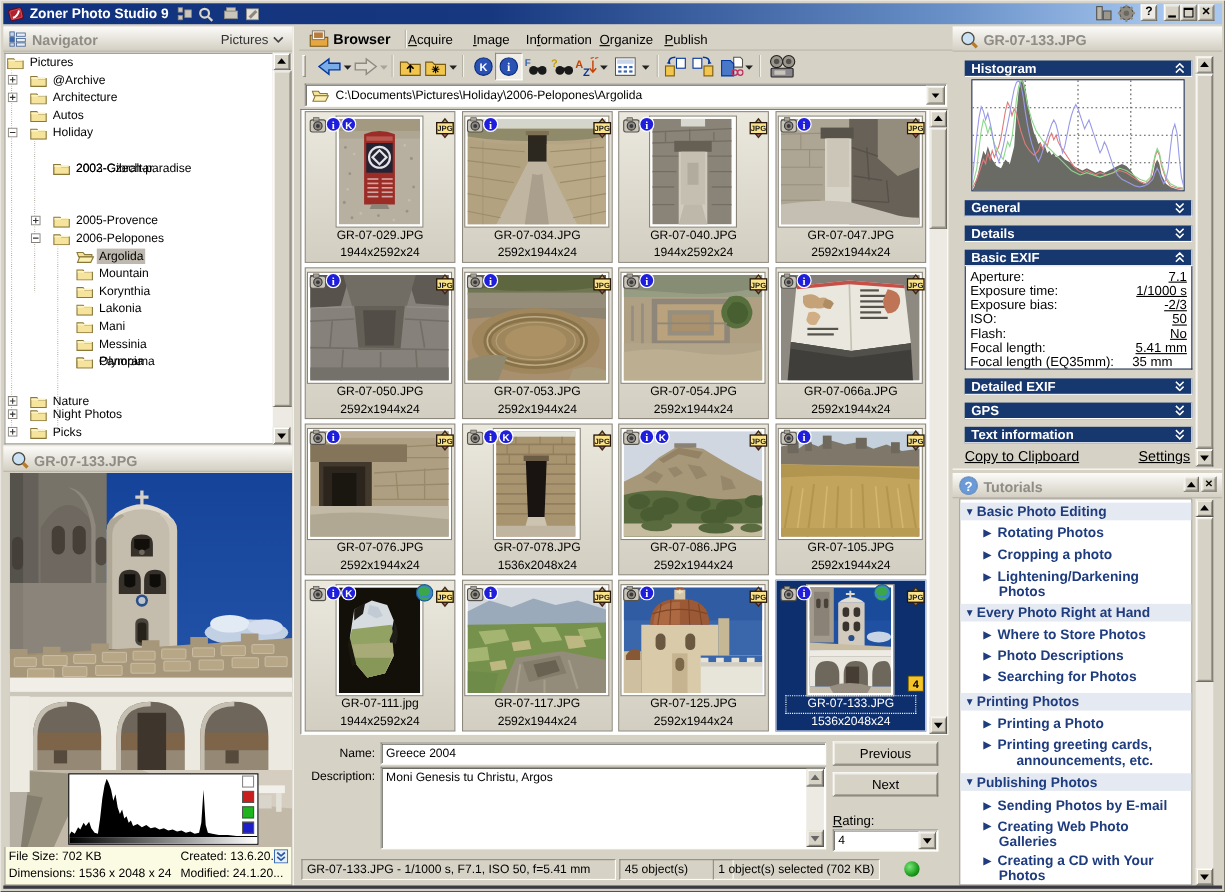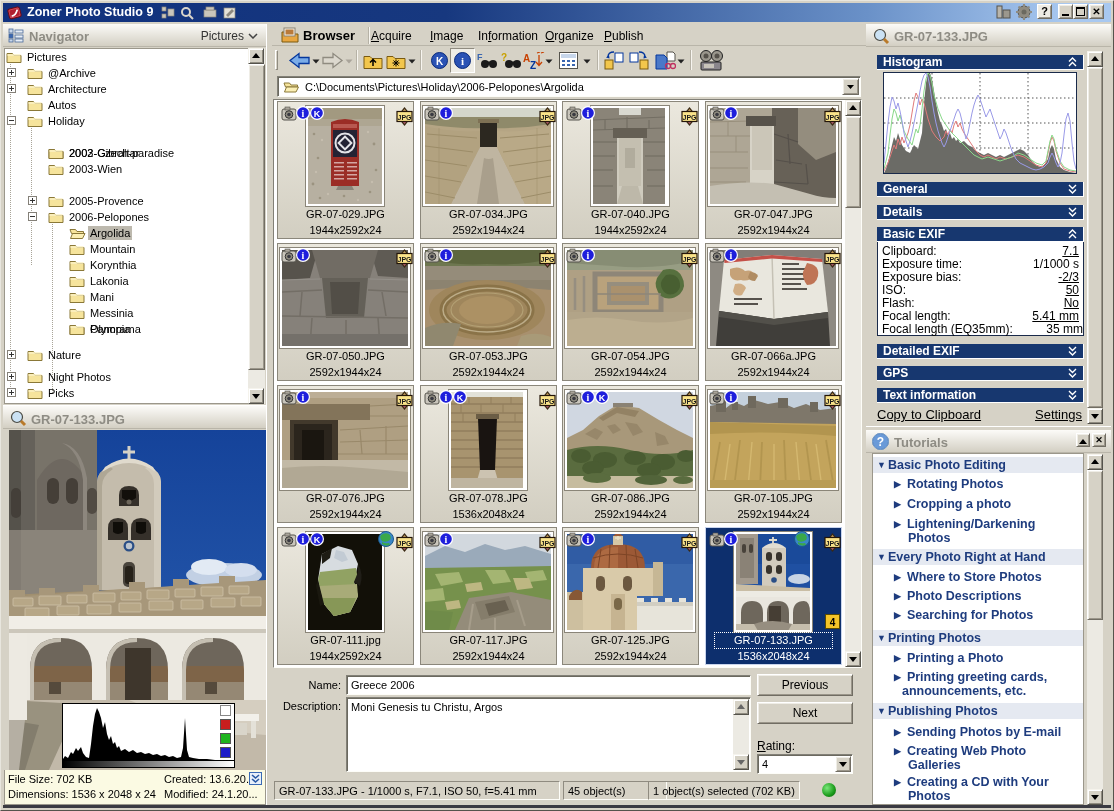--- a/index.html
+++ b/index.html
@@ -161,27 +161,20 @@
         </svg>
         <span class="a" style="left:64px;top:1px;line-height:14px">2002-Gibraltar</span>
       </div>
 <div class="a" style="left:0;top:96px;width:243px;height:16px">
         <svg class="a" style="left:43px;top:1px" width="16" height="13">
           <path d="M1 3.5 h5.5 l1.5 2 h7 v7 h-14 z" fill="#F6E49C" stroke="#8A7838" stroke-width="1"></path>
           <path d="M1.5 5 h13" stroke="#FBF2C6" stroke-width="1.5"></path>
         </svg>
         <span class="a" style="left:64px;top:1px;line-height:14px">2003-Czech-paradise</span>
       </div>
-<div class="a" style="left:0;top:112px;width:243px;height:16px">
-        <svg class="a" style="left:43px;top:1px" width="16" height="13">
-          <path d="M1 3.5 h5.5 l1.5 2 h7 v7 h-14 z" fill="#F6E49C" stroke="#8A7838" stroke-width="1"></path>
-          <path d="M1.5 5 h13" stroke="#FBF2C6" stroke-width="1.5"></path>
-        </svg>
-        <span class="a" style="left:64px;top:1px;line-height:14px">2003-Wien</span>
-      </div>
 <div class="a" style="left:0;top:144px;width:244px;height:16px">
         <svg class="a" style="left:23px;top:3px" width="9" height="9">
           <rect x="0.5" y="0.5" width="8" height="8" fill="#fff" stroke="#848078"></rect>
           <line x1="2" y1="4.5" x2="7" y2="4.5" stroke="#333" stroke-width="1"></line>
           <line x1="4.5" y1="2" x2="4.5" y2="7" stroke="#333" stroke-width="1"></line>
         </svg>
         <svg class="a" style="left:43px;top:1px" width="16" height="13">
           <path d="M1 3.5 h5.5 l1.5 2 h7 v7 h-14 z" fill="#F6E49C" stroke="#8A7838" stroke-width="1"></path>
           <path d="M1.5 5 h13" stroke="#FBF2C6" stroke-width="1.5"></path>
         </svg>
@@ -247,21 +240,21 @@
         </svg>
         <span class="a" style="left:85px;top:1px;line-height:14px">Olympia</span>
       </div>
 <div class="a" style="left:0;top:272px;width:293px;height:16px">
         <svg class="a" style="left:64px;top:1px" width="16" height="13">
           <path d="M1 3.5 h5.5 l1.5 2 h7 v7 h-14 z" fill="#F6E49C" stroke="#8A7838" stroke-width="1"></path>
           <path d="M1.5 5 h13" stroke="#FBF2C6" stroke-width="1.5"></path>
         </svg>
         <span class="a" style="left:85px;top:1px;line-height:14px">Panorama</span>
       </div>
-<div class="a" style="left:0;top:298px;width:194px;height:16px">
+<div class="a" style="left:0;top:308px;width:194px;height:16px">
         <svg class="a" style="left:2px;top:3px" width="9" height="9">
           <rect x="0.5" y="0.5" width="8" height="8" fill="#fff" stroke="#848078"></rect>
           <line x1="2" y1="4.5" x2="7" y2="4.5" stroke="#333" stroke-width="1"></line>
           <line x1="4.5" y1="2" x2="4.5" y2="7" stroke="#333" stroke-width="1"></line>
         </svg>
         <svg class="a" style="left:22px;top:1px" width="16" height="13">
           <path d="M1 3.5 h5.5 l1.5 2 h7 v7 h-14 z" fill="#F6E49C" stroke="#8A7838" stroke-width="1"></path>
           <path d="M1.5 5 h13" stroke="#FBF2C6" stroke-width="1.5"></path>
         </svg>
         <span class="a" style="left:43px;top:1px;line-height:14px">Nature</span>
@@ -1399,21 +1392,21 @@
 <div class="sbtn" style="left:845px;top:100px"><svg width="14" height="14">
         <path d="M7 4l4 5H3z" fill="#000"></path>
       </svg></div>
 <div class="sbtn" style="left:845px;top:651px"><svg width="14" height="14">
         <path d="M7 10L3 5h8z" fill="#000"></path>
       </svg></div>
 <div class="a raised" style="left:845px;top:116px;width:16px;height:92px"></div>
 
 <div class="a f11" style="left:251px;top:679px;width:90px;text-align:right">Name:</div>
 <div class="a white sunk" style="left:346px;top:675px;width:405px;height:20px">
-      <div class="a f11" style="left:4px;top:3px">Greece 2006</div>
+      <div class="a f11" style="left:4px;top:3px">Greece 2004</div>
     </div>
 <div class="a f11" style="left:251px;top:700px;width:90px;text-align:right">Description:</div>
 <div class="a white sunk" style="left:346px;top:697px;width:405px;height:75px">
  <div class="a f11" style="left:4px;top:3px">Moni Genesis tu Christu, Argos</div>
  <div class="a scroll" style="right:1px;top:1px;width:16px;height:71px"></div>
  <div class="sbtn" style="right:1px;top:1px"><svg width="14" height="14">
           <path d="M7 4l4 5H3z" fill="#666"></path>
         </svg></div>
  <div class="sbtn" style="right:1px;top:56px"><svg width="14" height="14">
           <path d="M7 10L3 5h8z" fill="#666"></path>
@@ -1470,34 +1463,34 @@
 <div class="bar a" style="left:877px;top:182px;width:207px">General<svg class="chevd" width="9" height="10">
         <path d="M1 1 L4.5 4.5 L8 1 M1 5.5 L4.5 9 L8 5.5" stroke="#fff" stroke-width="1.4" fill="none"></path>
       </svg></div>
 <div class="bar a" style="left:877px;top:205px;width:207px">Details<svg class="chevd" width="9" height="10">
         <path d="M1 1 L4.5 4.5 L8 1 M1 5.5 L4.5 9 L8 5.5" stroke="#fff" stroke-width="1.4" fill="none"></path>
       </svg></div>
 <div class="bar a" style="left:877px;top:227px;width:207px">Basic EXIF<svg class="chevu" width="9" height="10">
         <path d="M1 4.5 L4.5 1 L8 4.5 M1 9 L4.5 5.5 L8 9" stroke="#fff" stroke-width="1.4" fill="none"></path>
       </svg></div>
 <div class="a" style="left:877px;top:242px;width:207px;height:94px;background:#fff;border:1px solid #1A2A4A;border-top:none;font-size:12px;color:#000">
- <div class="a" style="left:4px;top:2px">Clipboard:</div>
+ <div class="a" style="left:4px;top:2px">Aperture:</div>
       <div class="a" style="right:4px;top:2px;text-decoration:underline">7.1</div>
  <div class="a" style="left:4px;top:15px">Exposure time:</div>
-      <div class="a" style="right:4px;top:15px;">1/1000 s</div>
+      <div class="a" style="right:4px;top:15px;text-decoration:underline">1/1000 s</div>
  <div class="a" style="left:4px;top:28px">Exposure bias:</div>
       <div class="a" style="right:4px;top:28px;text-decoration:underline">-2/3</div>
  <div class="a" style="left:4px;top:41px">ISO:</div>
       <div class="a" style="right:4px;top:41px;text-decoration:underline">50</div>
  <div class="a" style="left:4px;top:54px">Flash:</div>
       <div class="a" style="right:4px;top:54px;text-decoration:underline">No</div>
  <div class="a" style="left:4px;top:67px">Focal length:</div>
       <div class="a" style="right:4px;top:67px;text-decoration:underline">5.41 mm</div>
  <div class="a" style="left:4px;top:80px">Focal length (EQ35mm):</div>
-      <div class="a" style="right:0;top:80px;">35 mm</div>
+      <div class="a" style="right:17px;top:80px;">35 mm</div>
 </div>
 <div class="bar a" style="left:877px;top:344px;width:207px">Detailed EXIF<svg class="chevd" width="9" height="10">
         <path d="M1 1 L4.5 4.5 L8 1 M1 5.5 L4.5 9 L8 5.5" stroke="#fff" stroke-width="1.4" fill="none"></path>
       </svg></div>
 <div class="bar a" style="left:877px;top:366px;width:207px">GPS<svg class="chevd" width="9" height="10">
         <path d="M1 1 L4.5 4.5 L8 1 M1 5.5 L4.5 9 L8 5.5" stroke="#fff" stroke-width="1.4" fill="none"></path>
       </svg></div>
 <div class="bar a" style="left:877px;top:388px;width:207px">Text information<svg class="chevd" width="9" height="10">
         <path d="M1 1 L4.5 4.5 L8 1 M1 5.5 L4.5 9 L8 5.5" stroke="#fff" stroke-width="1.4" fill="none"></path>
       </svg></div>
@@ -1535,21 +1528,21 @@
  <div class="a navy" style="left:21px;top:43px"><span style="font-size:9px;vertical-align:1px">▶</span><span style="margin-left:6px">Cropping a photo</span></div>
  <div class="a navy" style="left:21px;top:63px;width:185px"><span style="font-size:9px;vertical-align:1px">▶</span><span style="margin-left:6px">Lightening/Darkening</span><div style="margin-left:14px">Photos</div></div>
  <div class="a" style="left:0;top:95px;width:212px;height:16px;background:#E5E9F1"></div>
  <div class="a navy" style="left:4px;top:96px"><span style="font-size:9px;vertical-align:1px">▼</span><span style="margin-left:2px">Every Photo Right at Hand</span></div>
  <div class="a navy" style="left:21px;top:116px"><span style="font-size:9px;vertical-align:1px">▶</span><span style="margin-left:6px">Where to Store Photos</span></div>
  <div class="a navy" style="left:21px;top:135px"><span style="font-size:9px;vertical-align:1px">▶</span><span style="margin-left:6px">Photo Descriptions</span></div>
  <div class="a navy" style="left:21px;top:154px"><span style="font-size:9px;vertical-align:1px">▶</span><span style="margin-left:6px">Searching for Photos</span></div>
  <div class="a" style="left:0;top:176px;width:212px;height:16px;background:#E5E9F1"></div>
  <div class="a navy" style="left:4px;top:177px"><span style="font-size:9px;vertical-align:1px">▼</span><span style="margin-left:2px">Printing Photos</span></div>
  <div class="a navy" style="left:21px;top:197px"><span style="font-size:9px;vertical-align:1px">▶</span><span style="margin-left:6px">Printing a Photo</span></div>
- <div class="a navy" style="left:21px;top:216px;width:185px"><span style="font-size:9px;vertical-align:1px">▶</span><span style="margin-left:6px">Printing greeting cards,</span><div style="margin-left:8px">announcements, etc.</div></div>
+ <div class="a navy" style="left:21px;top:216px;width:185px"><span style="font-size:9px;vertical-align:1px">▶</span><span style="margin-left:6px">Printing greeting cards,</span><div style="margin-left:30px">announcements, etc.</div></div>
  <div class="a" style="left:0;top:249px;width:212px;height:16px;background:#E5E9F1"></div>
  <div class="a navy" style="left:4px;top:250px"><span style="font-size:9px;vertical-align:1px">▼</span><span style="margin-left:2px">Publishing Photos</span></div>
  <div class="a navy" style="left:21px;top:271px"><span style="font-size:9px;vertical-align:1px">▶</span><span style="margin-left:6px">Sending Photos by E-mail</span></div>
  <div class="a navy" style="left:21px;top:290px;width:185px"><span style="font-size:9px;vertical-align:1px">▶</span><span style="margin-left:6px">Creating Web Photo</span><div style="margin-left:14px">Galleries</div></div>
  <div class="a navy" style="left:21px;top:321px;width:185px"><span style="font-size:9px;vertical-align:1px">▶</span><span style="margin-left:6px">Creating a CD with Your</span><div style="margin-left:14px">Photos</div></div>
 </div>
 
 <div class="a scroll" style="left:1087px;top:454px;width:16px;height:351px"></div>
 <div class="sbtn" style="left:1087px;top:454px"><svg width="14" height="14">
         <path d="M7 4l4 5H3z" fill="#000"></path>

